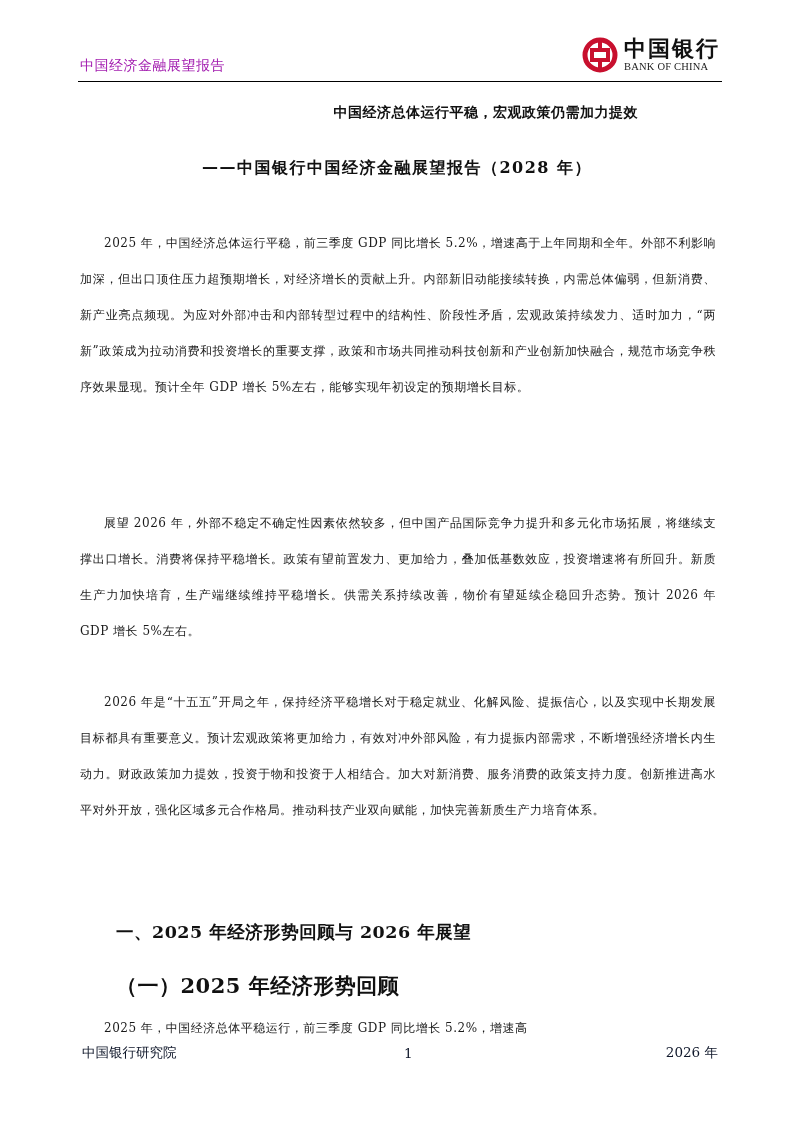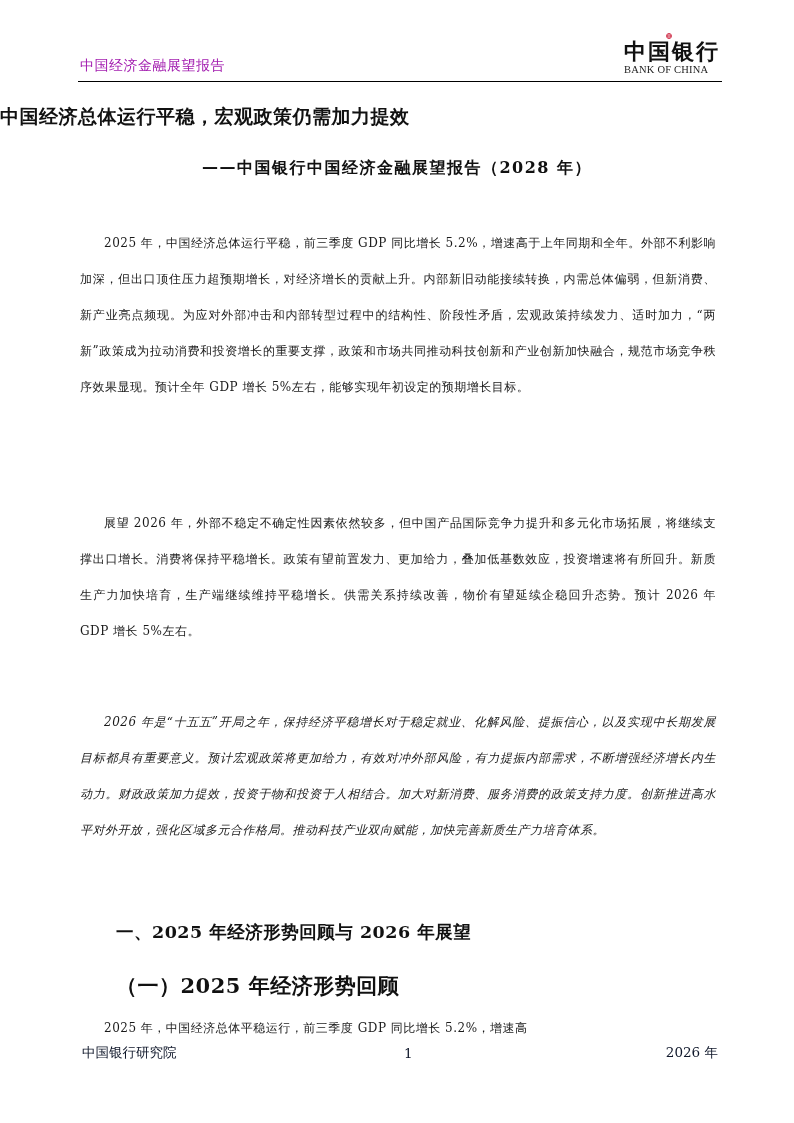--- a/index.html
+++ b/index.html
@@ -31,21 +31,20 @@
       color: #a21caf;
       letter-spacing: 0.5px;
     }
     .logo {
       position: absolute;
       right: 2px;
       top: 33px;
       height: 44px;
       display: flex;
       align-items: center;
-      flex-direction: column;
     }
     .logo-mark {
       width: 36px;
       height: 36px;
       margin-right: 6px;
     }
     .logo-text {
       display: flex;
       flex-direction: column;
       align-items: flex-start;
@@ -63,22 +62,22 @@
       color: #222;
       line-height: 14px;
       font-family: "Liberation Serif", serif;
       letter-spacing: 0.2px;
     }
     .main-title {
       position: absolute;
       left: 0;
       width: 638px;
       top: 104px;
-      text-align: left;
-      font-size: 19px;
+      text-align: right;
+      font-size: 14px;
       font-weight: bold;
       letter-spacing: 0.5px;
     }
     .subtitle {
       position: absolute;
       left: 0;
       width: 794px;
       top: 158px;
       text-align: center;
       font-size: 16px;
@@ -92,21 +91,21 @@
       font-size: 12px;
       line-height: 36px;
       text-align: justify;
       text-indent: 2em;
       margin: 0;
       letter-spacing: 0.5px;
       color: #1a1a1a;
     }
     .p1 { top: 225px; }
     .p2 { top: 505px; }
-    .p3 { top: 704px; font-style: italic; }
+    .p3 { top: 684px; }
     .section-heading {
       position: absolute;
       left: 116px;
       top: 920px;
       font-size: 17.5px;
       font-weight: bold;
       letter-spacing: 0.5px;
     }
     .subsection-heading {
       position: absolute;

